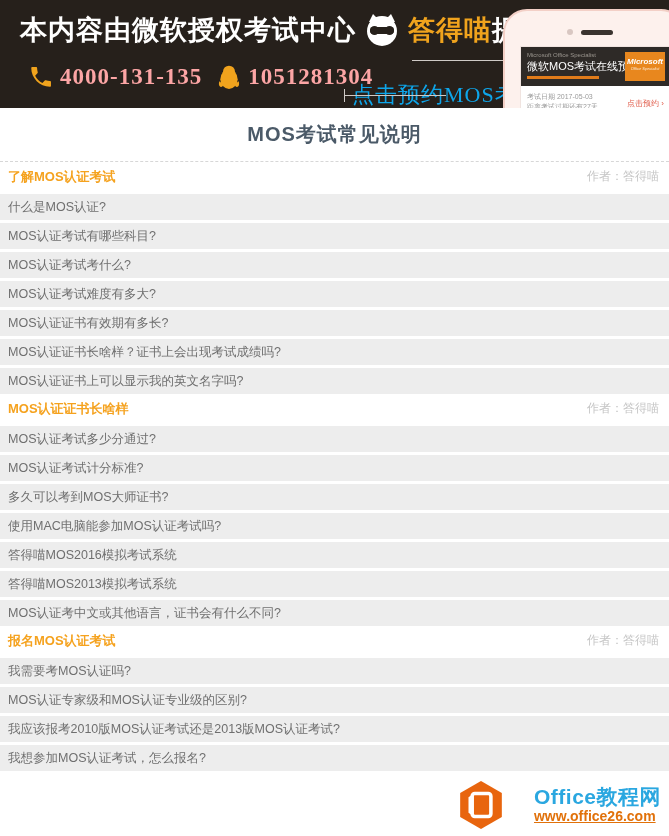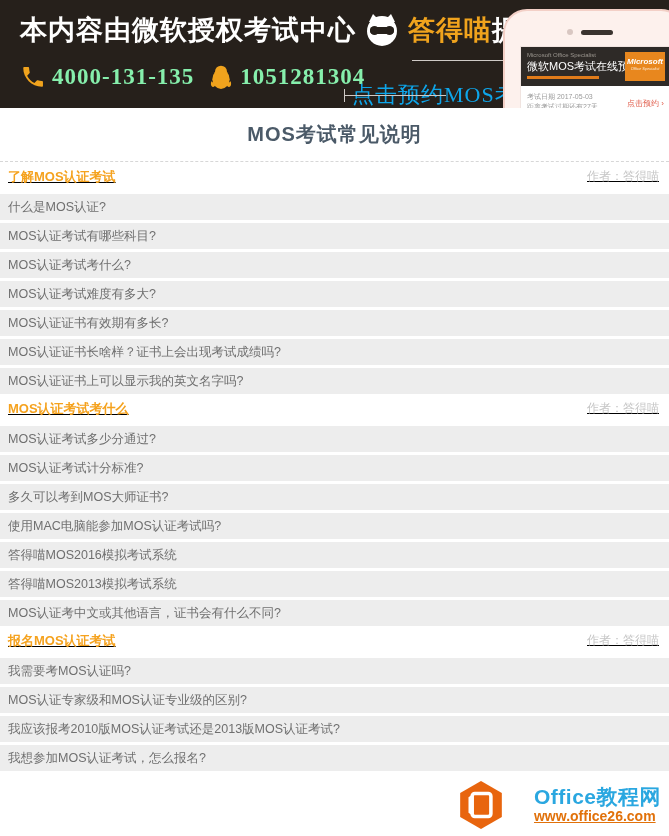--- a/index.html
+++ b/index.html
@@ -6,23 +6,23 @@
   body{width:669px;height:836px;overflow:hidden;position:relative;background:#fff;
        font-family:"Liberation Sans","DejaVu Sans",sans-serif;}
 
   
   .banner{position:relative;height:108px;background:#26201b;overflow:hidden;}
   .b-line1{position:absolute;left:20px;top:12px;display:flex;align-items:center;
            font-family:Liberation Serif, serif;font-weight:bold;
            font-size:27px;color:#fff;letter-spacing:1px;white-space:nowrap;}
   .b-line1 .brand{color:#f0a31d;}
   .miao-logo{width:40px;height:34px;margin:0 6px;flex:0 0 auto;}
-  .b-line2{position:absolute;left:20px;top:64px;display:flex;align-items:center;
+  .b-line2{position:absolute;left:28px;top:64px;display:flex;align-items:center;
            font-family:"Liberation Serif","DejaVu Serif",serif;font-weight:bold;
-           font-size:23px;color:#86efac;white-space:nowrap;}
+           font-size:23px;color:#fca5a5;white-space:nowrap;}
   .b-line2 .num{margin:0 14px 0 6px;letter-spacing:1px;}
   .contact-icon{width:26px;height:26px;flex:0 0 auto;}
   .cta{position:absolute;left:352px;top:80px;font-family:"Liberation Serif","DejaVu Serif",serif;
        font-size:22px;color:#0ea5e9;letter-spacing:1px;cursor:pointer;}
   .deco{position:absolute;background:#cfcac6;}
   .deco.t-line{left:412px;top:60px;width:112px;height:1px;}
   .deco.t-tick{left:523px;top:54px;width:1px;height:13px;}
   .deco.b-line{left:344px;top:95px;width:102px;height:1px;}
   .deco.b-tick{left:344px;top:89px;width:1px;height:13px;}
 
@@ -44,21 +44,21 @@
   .ms-s{font-size:4px;line-height:6px;color:#fde9d2;}
   .scr-row{position:relative;padding:6px 6px 5px;border-bottom:1px solid #c2410c;}
   .scr-l{font-size:7px;color:#9a9a9a;line-height:10px;white-space:nowrap;}
   .scr-link{position:absolute;right:5px;top:12px;font-size:8px;color:#e05a48;white-space:nowrap;}
 
   
   .page-title{height:53px;line-height:53px;text-align:center;font-size:20px;font-weight:bold;
               color:#4b5a68;border-bottom:1px dashed #d7d7d7;letter-spacing:1px;}
   .faq{padding:0;}
   .sec-head{height:29px;line-height:29px;display:flex;justify-content:space-between;
-            padding:0 10px 0 8px;background:#fff;text-decoration:underline;}
+            padding:0 10px 0 8px;background:#fff;}
   .sec-title{color:#f5a21e;font-weight:bold;font-size:13px;cursor:pointer;}
   .sec-author{color:#c6c6c6;font-size:12px;}
   .q-row{height:26px;line-height:26px;margin-top:3px;background:#ededed;padding-left:8px;
          font-size:12.5px;color:#6f6f6f;cursor:pointer;white-space:nowrap;overflow:hidden;}
 
   
   .watermark{position:absolute;right:8px;bottom:6px;display:flex;align-items:center;gap:24px;}
   .hex{width:48px;height:50px;margin-right:5px;flex:0 0 auto;}
   .wm-site{font-size:21px;font-weight:bold;color:#2aa7e0;line-height:22px;letter-spacing:.5px;}
   .wm-url{font-size:14px;font-weight:bold;color:#e1710a;line-height:16px;text-decoration:underline;}
@@ -133,21 +133,21 @@
   </div>
   <div class="q-row">什么是MOS认证?</div>
   <div class="q-row">MOS认证考试有哪些科目?</div>
   <div class="q-row">MOS认证考试考什么?</div>
   <div class="q-row">MOS认证考试难度有多大?</div>
   <div class="q-row">MOS认证证书有效期有多长?</div>
   <div class="q-row">MOS认证证书长啥样？证书上会出现考试成绩吗?</div>
   <div class="q-row">MOS认证证书上可以显示我的英文名字吗?</div>
 
   <div class="sec-head">
-    <span class="sec-title">MOS认证考试考什么</span>
+    <span class="sec-title">MOS认证证书长啥样</span>
     <span class="sec-author">作者：答得喵</span>
   </div>
   <div class="q-row">MOS认证考试多少分通过?</div>
   <div class="q-row">MOS认证考试计分标准?</div>
   <div class="q-row">多久可以考到MOS大师证书?</div>
   <div class="q-row">使用MAC电脑能参加MOS认证考试吗?</div>
   <div class="q-row">答得喵MOS2016模拟考试系统</div>
   <div class="q-row">答得喵MOS2013模拟考试系统</div>
   <div class="q-row">MOS认证考中文或其他语言，证书会有什么不同?</div>
 

